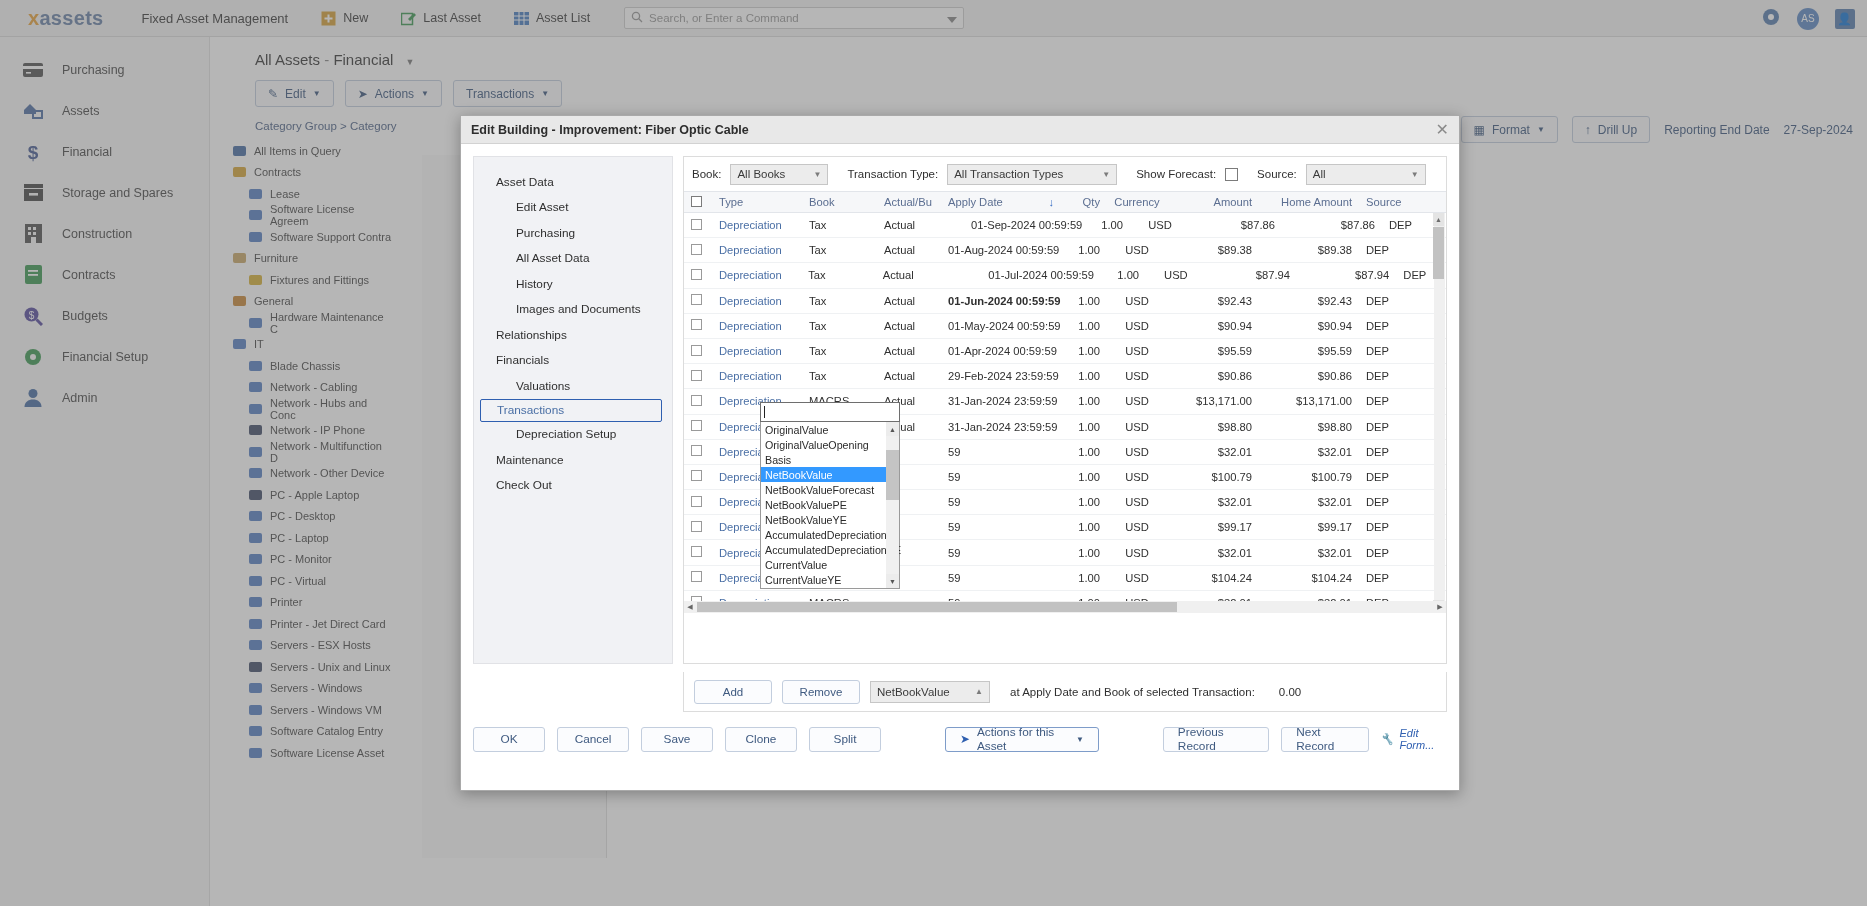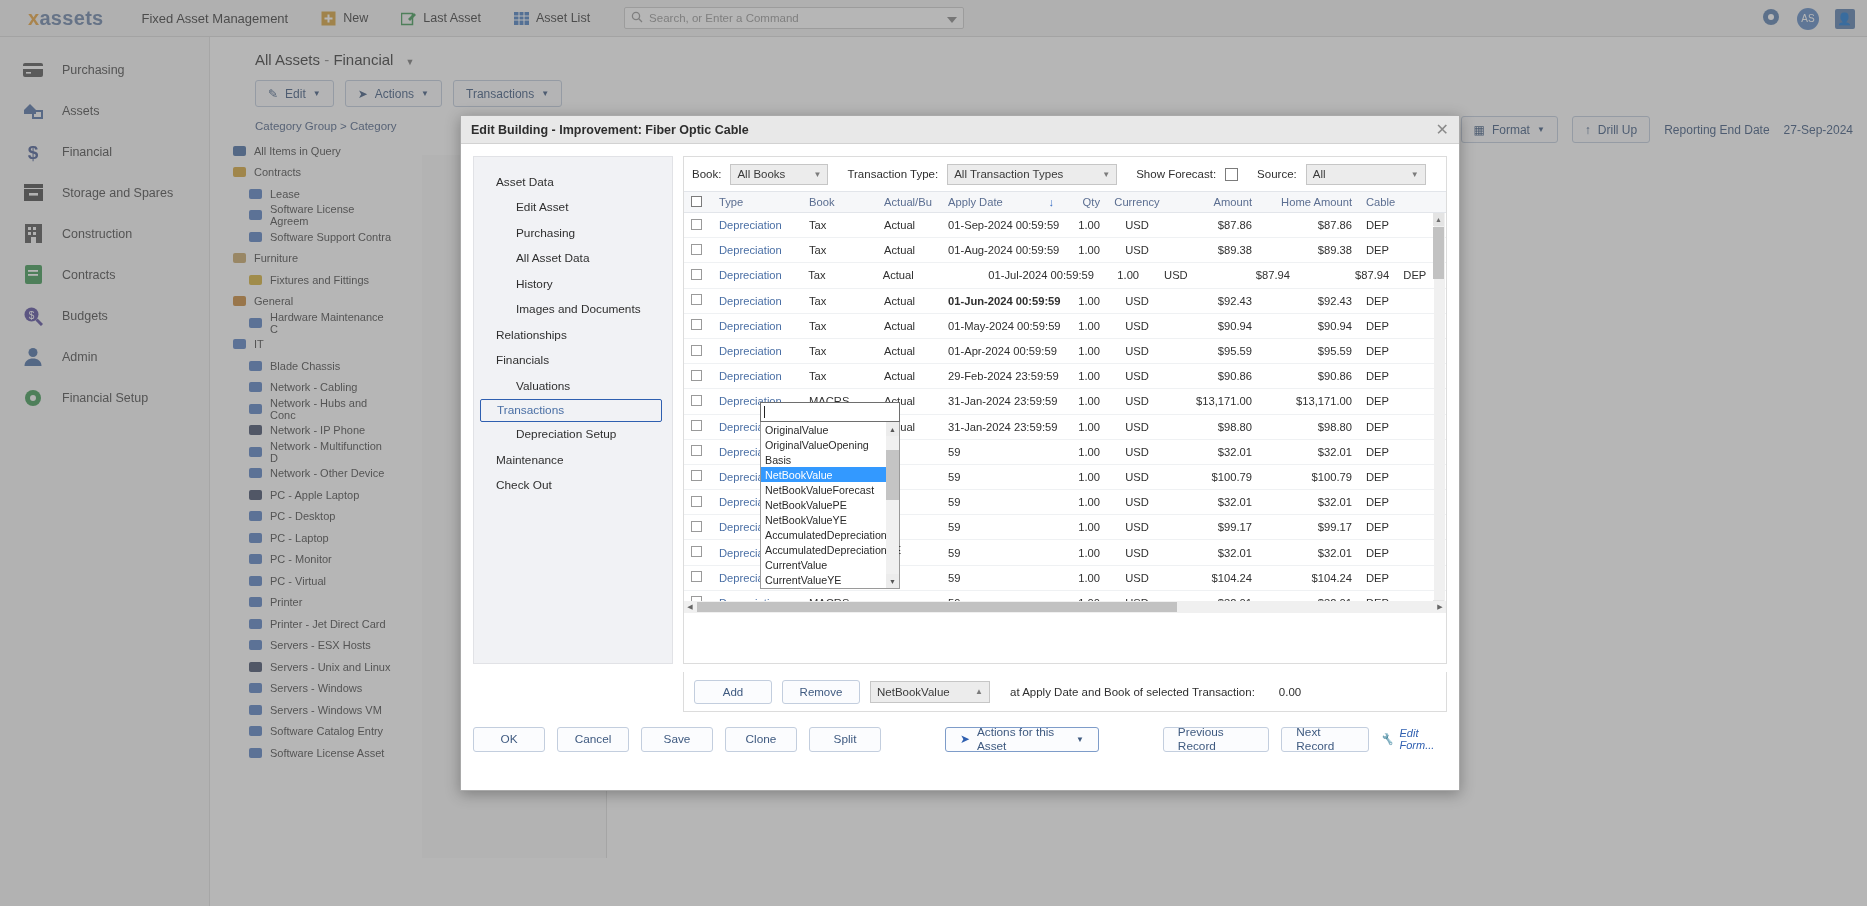--- a/index.html
+++ b/index.html
@@ -270,35 +270,35 @@
             <svg width="20" height="20" viewBox="0 0 20 20">
               <circle cx="8.5" cy="8.5" r="7" fill="#5a4fa0"></circle>
               <text x="8.5" y="13" font-size="10" fill="#fff" text-anchor="middle" font-family="Liberation Sans">$</text>
               <path d="M13.5 13.5L19 19" stroke="#5a4fa0" stroke-width="3"></path>
             </svg>
           </span>
       <span>Budgets</span>
     </div>
     <div class="nav-item">
       <span class="nav-ico">
+            <svg width="20" height="20" viewBox="0 0 20 20">
+              <circle cx="10" cy="10" r="8" fill="#3f9a55"></circle>
+              <circle cx="10" cy="10" r="3" fill="#f7f7f7"></circle>
+            </svg>
+          </span>
+      <span>Financial Setup</span>
+    </div>
+    <div class="nav-item">
+      <span class="nav-ico">
             <svg width="18" height="19" viewBox="0 0 18 19">
               <circle cx="9" cy="5.5" r="4.5" fill="#4a6fa5"></circle>
               <path d="M0.5 19c0-5 3.8-7.5 8.5-7.5S17.5 14 17.5 19z" fill="#4a6fa5"></path>
             </svg>
           </span>
       <span>Admin</span>
-    </div>
-    <div class="nav-item">
-      <span class="nav-ico">
-            <svg width="20" height="20" viewBox="0 0 20 20">
-              <circle cx="10" cy="10" r="8" fill="#3f9a55"></circle>
-              <circle cx="10" cy="10" r="3" fill="#f7f7f7"></circle>
-            </svg>
-          </span>
-      <span>Financial Setup</span>
     </div>
   </div>
 
   <div class="content">
     <div class="crumbline">
       <span>All Assets</span>
       <span class="sep">-</span>
       <span>Financial</span>
       <span class="crumb-caret">▼</span>
     </div>
@@ -1001,31 +1001,31 @@
          <div class="c" style="width:75px">Book</div>
          <div class="c" style="width:64px">Actual/Bu</div>
          <div class="c" style="width:120px;display:flex;align-items:center;justify-content:space-between">
            <span>Apply Date</span>
            <span style="color:#3a6fc4;font-weight:bold">↓</span>
          </div>
          <div class="c num" style="width:46px">Qty</div>
          <div class="c" style="width:60px;text-align:center">Currency</div>
          <div class="c num" style="width:92px">Amount</div>
          <div class="c num" style="width:100px">Home Amount</div>
-         <div class="c" style="width:50px">Cable</div>
+         <div class="c" style="width:50px">Source</div>
        </div>
 
        <div class="t-wrap">
          <div id="trows">
               <div class="t-row">
                 <div class="c" style="width: 28px;"><span style="display:inline-block;width:11px;height:11px;border:1px solid #9a9a9a;background:#fff"></span></div>
                 <div class="c" style="width: 90px; color: rgb(74, 111, 165);">Depreciation</div>
                 <div class="c" style="width: 75px;">Tax</div>
                 <div class="c" style="width: 64px;">Actual</div>
-                <div class="c" style="width: 120px;">01-Sep-2024 00:59:59</div>
+                <div class="c" style="width: 120px; margin-left: 23px;">01-Sep-2024 00:59:59</div>
                 <div class="c" style="width: 46px; text-align: right;">1.00</div>
                 <div class="c" style="width: 60px; text-align: center;">USD</div>
                 <div class="c" style="width: 92px; text-align: right;">$87.86</div>
                 <div class="c" style="width: 100px; text-align: right;">$87.86</div>
                 <div class="c" style="width: 50px;">DEP</div>
               </div>
               <div class="t-row">
                 <div class="c" style="width: 28px;"><span style="display:inline-block;width:11px;height:11px;border:1px solid #9a9a9a;background:#fff"></span></div>
                 <div class="c" style="width: 90px; color: rgb(74, 111, 165);">Depreciation</div>
                 <div class="c" style="width: 75px;">Tax</div>

